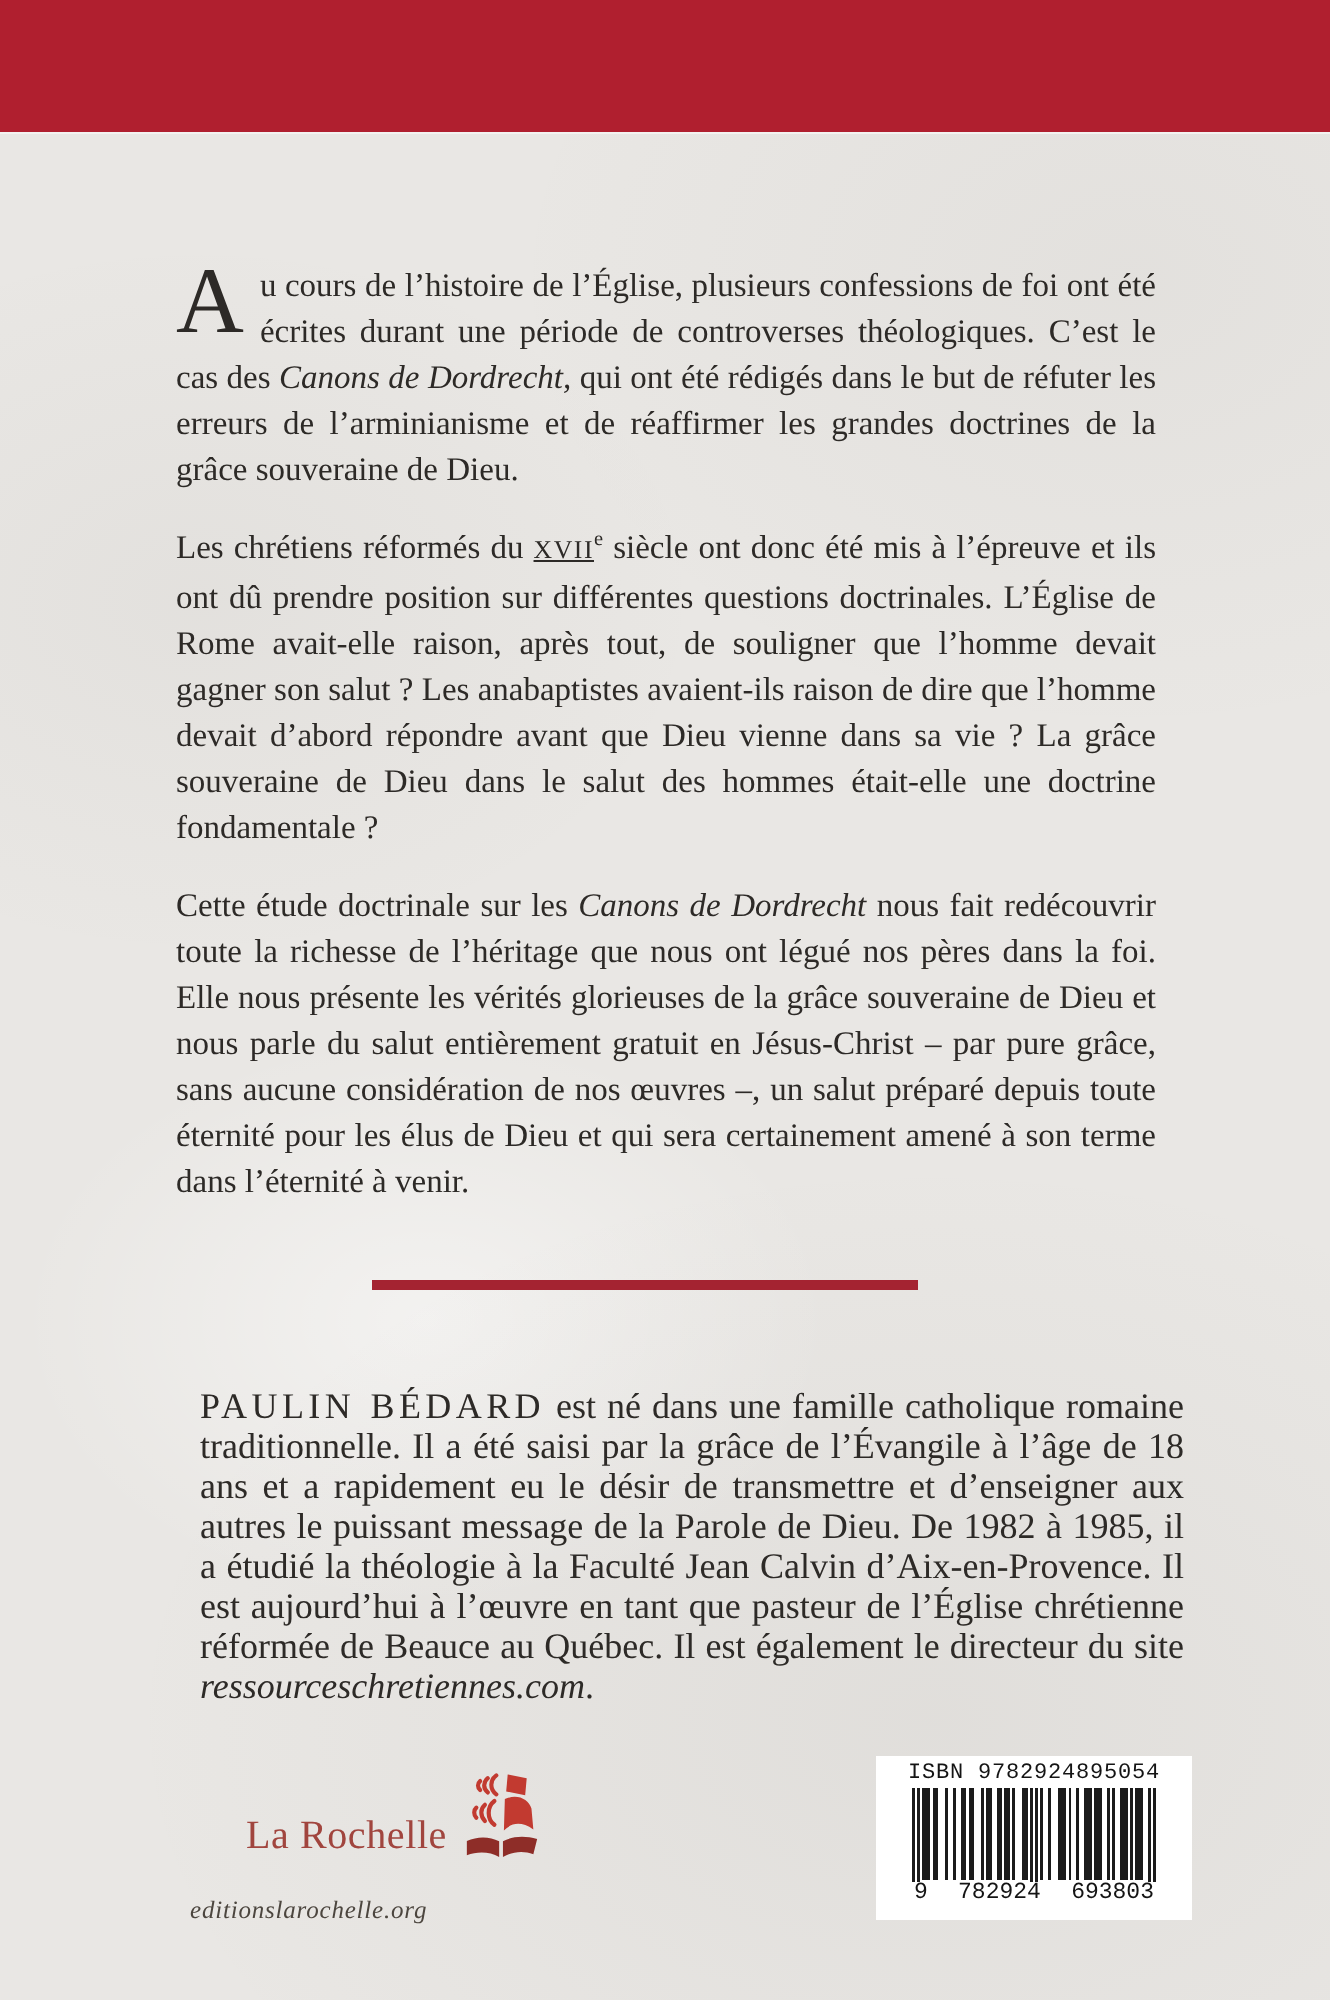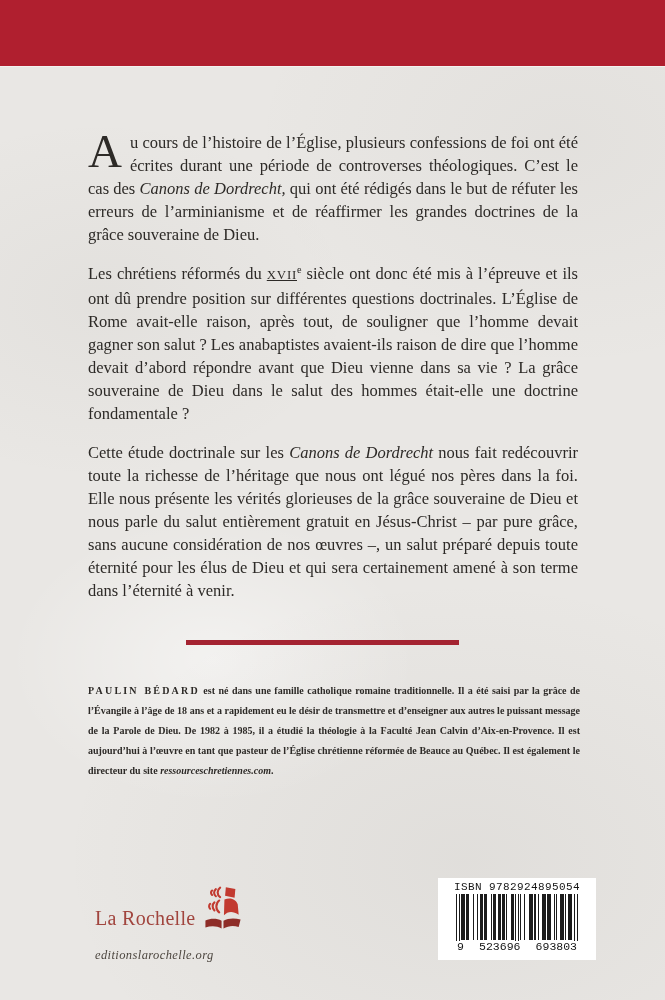--- a/index.html
+++ b/index.html
@@ -16,24 +16,24 @@
   }
   .band{position:absolute;top:0;left:0;right:0;height:66px;border-bottom:1px solid #f3f2f0;}
   .synopsis{position:absolute;top:131px;left:88px;width:490px;}
   .synopsis p{margin:0 0 16px;font-size:16.5px;line-height:23px;text-align:justify;hyphens:auto;-webkit-hyphens:auto;}
   .dropcap{float:left;font-size:47px;line-height:37px;padding:2px 8px 0 0;}
   .seg-italic{font-style:italic;}
   .seg-smallcaps{text-transform:uppercase;font-size:0.78em;letter-spacing:0.06em;text-decoration:underline;}
   .seg-sup{vertical-align:super;font-size:0.62em;line-height:0;}
   .seg-tracked{letter-spacing:2.2px;}
   .divider{position:absolute;top:640px;left:186px;width:273px;height:5px;}
-  .bio{position:absolute;top:681px;left:88px;width:492px;margin:0;
-       font-size:10px;line-height:20px;text-align:justify;hyphens:auto;font-weight:bold;-webkit-hyphens:auto;}
+  .bio{position:absolute;top:681px;left:88px;width:492px;margin:12px;
+       font-size:18px;line-height:20px;text-align:justify;hyphens:auto;-webkit-hyphens:auto;}
   .logo-row{position:absolute;left:95px;top:886px;display:flex;align-items:flex-end;gap:9px;}
-  .publisher-name{font-size:20px;line-height:22px;letter-spacing:0.3px;}
+  .publisher-name{font-size:20px;line-height:22px;letter-spacing:0.3px;margin-left:28px;}
   .ship-icon{width:38px;height:48px;margin-bottom:-5px;}
   .ship-icon .sails{stroke-linecap:round;}
   .website{position:absolute;left:95px;top:948px;font-size:12.5px;letter-spacing:0.4px;}
   .barcode{position:absolute;left:438px;top:878px;width:158px;height:82px;background:#fff;
            box-sizing:border-box;padding:3px 5px 2px;display:flex;flex-direction:column;align-items:center;}
   .isbn-label{font-family:"Liberation Mono","DejaVu Sans Mono",monospace;font-size:11px;
               letter-spacing:0.4px;color:#141414;white-space:nowrap;}
   .bars-wrap{position:relative;width:122px;height:58px;margin-top:1px;}
   .bars{position:absolute;inset:0;width:100%;height:100%;fill:#1b1b1b;shape-rendering:crispEdges;}
   .barcode-digits{position:absolute;bottom:-1px;left:0;right:0;display:flex;justify-content:space-between;
@@ -128,19 +128,19 @@
           <rect x="83" y="0" width="1" height="46"></rect>
           <rect x="85" y="0" width="1" height="46"></rect>
           <rect x="87" y="0" width="1" height="46"></rect>
           <rect x="88" y="0" width="1" height="46"></rect>
           <rect x="89" y="0" width="1" height="46"></rect>
           <rect x="92" y="0" width="1" height="58"></rect>
           <rect x="94" y="0" width="1" height="58"></rect>
         </svg>
       <div class="barcode-digits">
           <span>9</span>
-          <span>523696</span>
+          <span>782924</span>
           <span>693803</span>
         </div>
     </div>
   </div>
 
 </div>
 
 </body></html>

